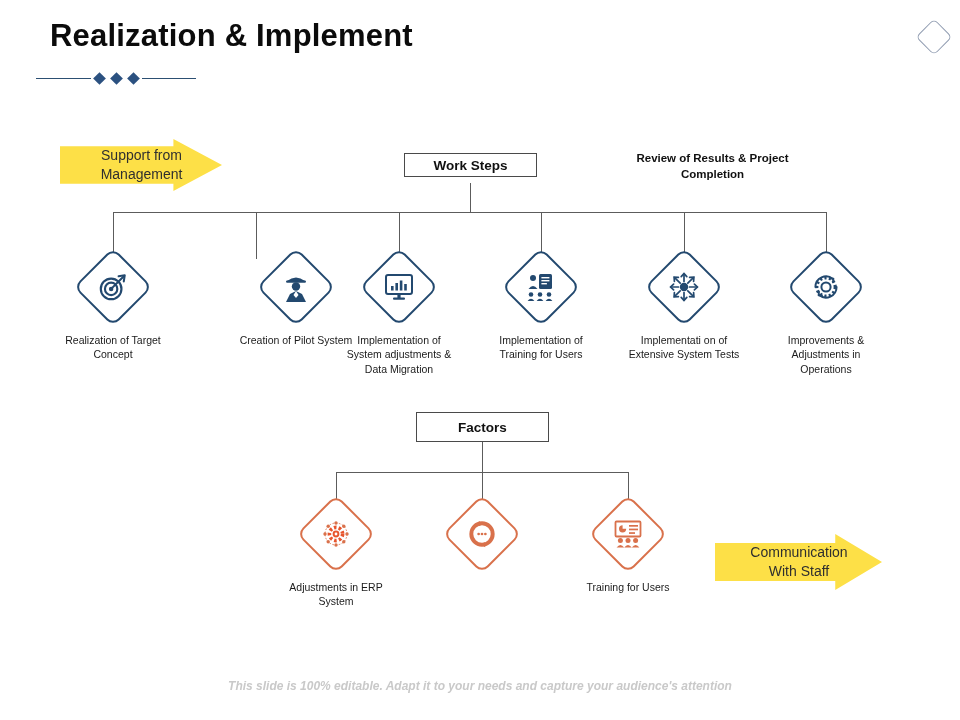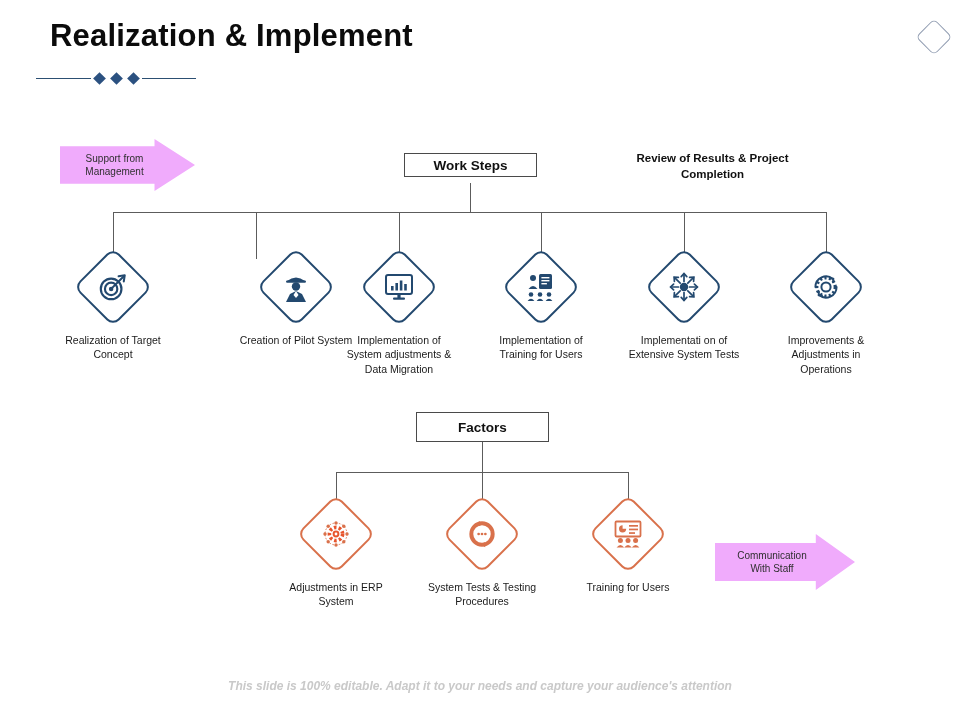--- a/index.html
+++ b/index.html
@@ -62,27 +62,28 @@
     height: 26px;
     border: 1px solid #8f9bb0;
     border-radius: 5px;
     transform: rotate(45deg);
     box-sizing: border-box;
   }
 
   
   .callout {
     position: absolute;
-    background: #f0abfc;
+    background: #fde047;
     display: flex;
     align-items: center;
     color: #2f2f2f;
-    font-size: 10px;
+    font-size: 14px;
     line-height: 1.35;
     text-align: center;
+    padding-left: 27px;
   }
   .callout .callout-text {
     width: 100%;
     padding-right: 26px;
     box-sizing: border-box;
   }
   .callout.left-arrow {
     left: 60px;
     top: 139px;
     width: 135px;
@@ -373,21 +374,20 @@
           <path d="M12.6 2 L17.2 4.8 L12.6 7.6 Z" fill="#d9714b"></path>
           <path d="M19.4 30 L14.8 27.2 L19.4 24.4 Z" fill="#d9714b"></path>
           <g fill="#d9714b">
             <circle cx="12.4" cy="16" r="1.45"></circle>
             <circle cx="16" cy="16" r="1.45"></circle>
             <circle cx="19.6" cy="16" r="1.45"></circle>
           </g>
         </svg>
       </span>
     </div>
-    <div class="dlabel">System Tests &amp; Testing Procedures</div>
   </div>
 
   <div class="dnode orange" style="left:568px; top:506px;">
     <div class="dshape">
       <span class="glyph">
         <svg width="30" height="28" viewBox="0 0 30 28">
           <rect x="2.5" y="1.5" width="25" height="15" rx="1" fill="none" stroke="#d9714b" stroke-width="1.8"></rect>
           <path d="M9.6 5.2 A3.6 3.6 0 1 0 13.2 8.8 L9.6 8.8 Z" fill="#d9714b"></path>
           <rect x="16" y="5" width="9" height="1.7" fill="#d9714b"></rect>
           <rect x="16" y="8.6" width="9" height="1.7" fill="#d9714b"></rect>

